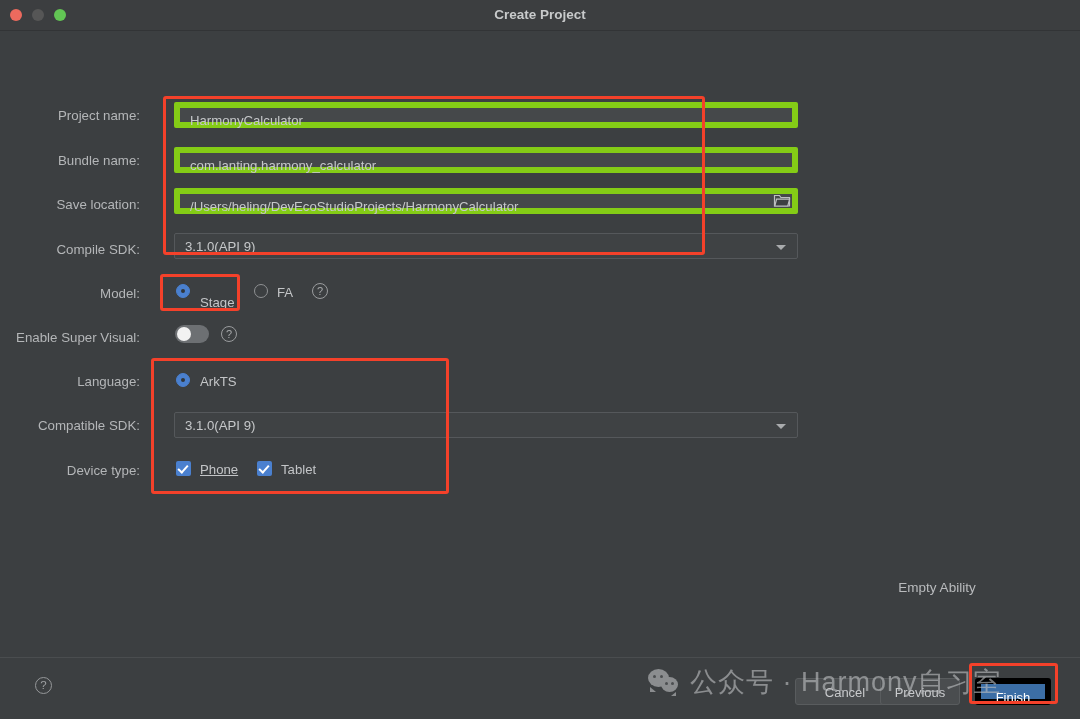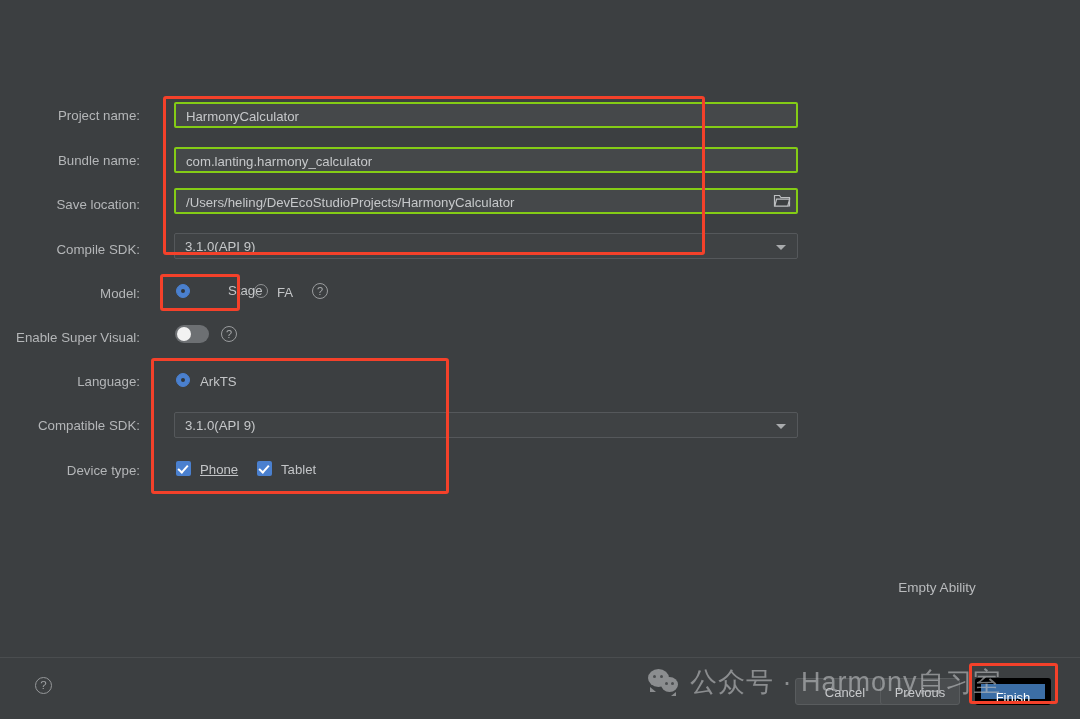--- a/index.html
+++ b/index.html
@@ -80,21 +80,21 @@
     font-size: 13.3px;
     color: #b4b6b8;
     left: -20px;
   }
 
   .field {
     position: absolute;
     left: 174px;
     height: 26px;
     background: #45484a;
-    border: 2px solid #84cc16;
+    border: 6px solid #84cc16;
     border-radius: 2px;
     box-sizing: border-box;
   }
   .field-text {
     position: absolute;
     left: 10px; top: 0;
     height: 26px;
     line-height: 26px;
     font-size: 13.2px;
     color: #c6c8ca;
@@ -317,20 +317,26 @@
     width: 3px; height: 3px;
     border-radius: 50%;
     background: #56585a;
   }
 </style>
 </head>
 <body>
 
 <div class="window">
 
+  <div class="titlebar">
+    <div class="traffic tl-close"></div>
+    <div class="traffic tl-min"></div>
+    <div class="traffic tl-max"></div>
+    <div class="title-text">Create Project</div>
+  </div>
 
   <div class="dialog-body">
 
 
     <div class="row-label" style="top:77px;">Project name:</div>
     <div class="field" style="top:71px; width:624px;">
       <div class="field-text">HarmonyCalculator</div>
     </div>
 
     <div class="row-label" style="top:122px;">Bundle name:</div>
@@ -350,21 +356,21 @@
     </div>
 
     <div class="row-label" style="top:211px;">Compile SDK:</div>
     <div class="field combo" style="top:202px; width:624px;">
       <div class="field-text">3.1.0(API 9)</div>
       <div class="combo-arrow"></div>
     </div>
 
     <div class="row-label" style="top:255px;">Model:</div>
     <div class="radio on" style="left:176px; top:253px;"></div>
-    <div class="ctl-label" style="left:200px; top:252px;margin-left:28px;">Stage</div>
+    <div class="ctl-label" style="left:200px; top:264px;">Stage</div>
     <div class="radio off" style="left:254px; top:253px;"></div>
     <div class="ctl-label" style="left:277px; top:254px;">FA</div>
     <div class="help-icon" style="left:312px; top:252px;">?</div>
 
     <div class="row-label" style="top:299px;">Enable Super Visual:</div>
     <div class="toggle" style="left:175px; top:294px;"></div>
     <div class="help-icon" style="left:221px; top:295px;">?</div>
 
     <div class="row-label" style="top:343px;">Language:</div>
     <div class="radio on" style="left:176px; top:342px;"></div>

